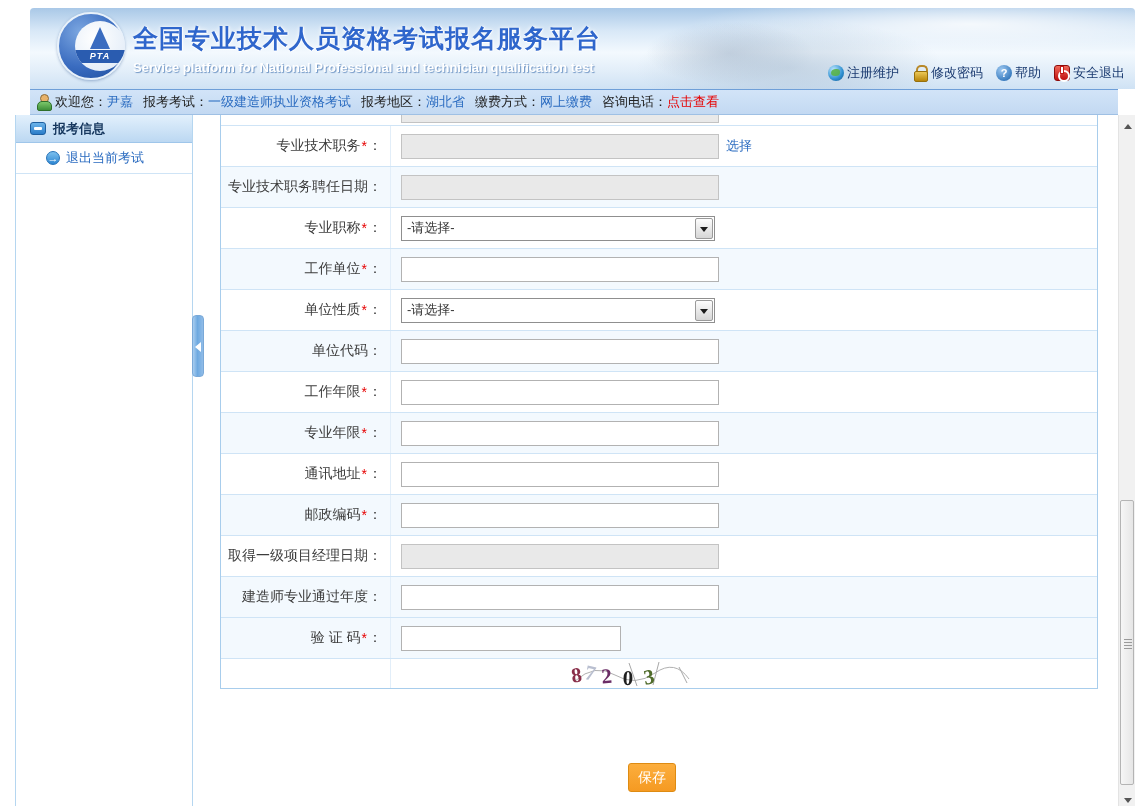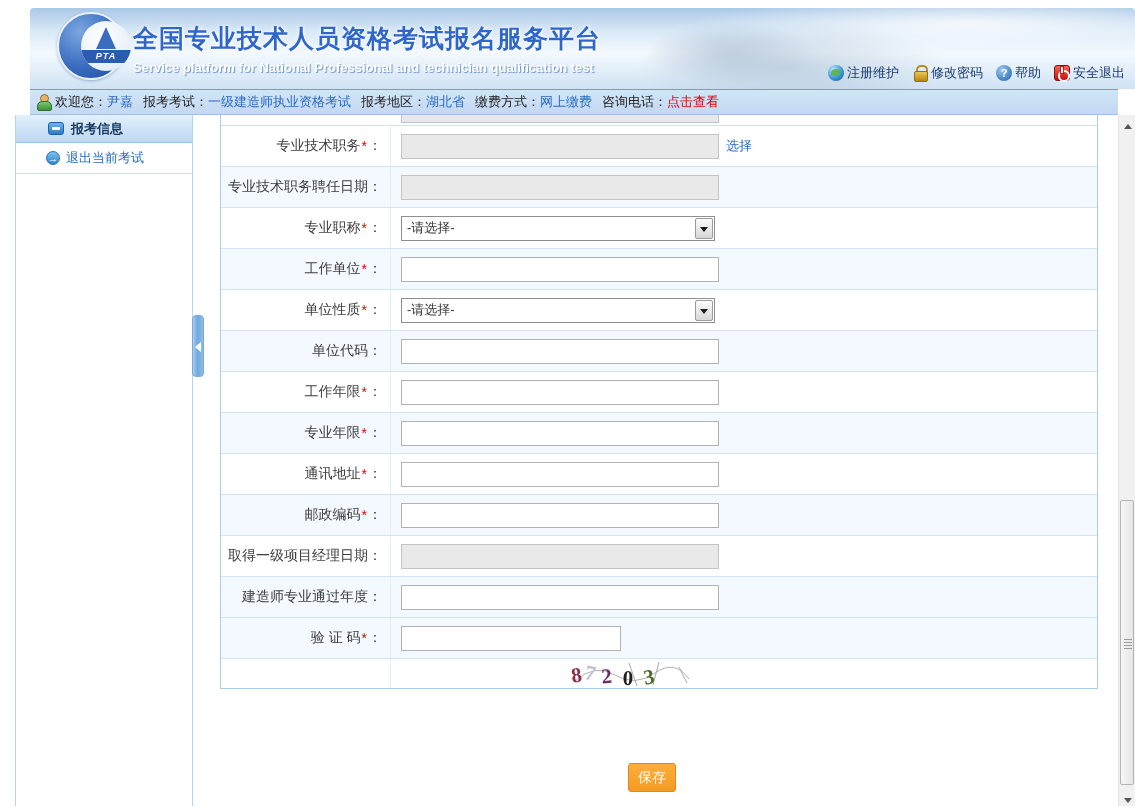--- a/index.html
+++ b/index.html
@@ -12,21 +12,21 @@
     background:
       radial-gradient(ellipse 220px 70px at 760px 60px, rgba(170,190,210,.55), rgba(170,190,210,0) 70%),
       radial-gradient(ellipse 120px 45px at 700px 45px, rgba(140,160,185,.4), rgba(140,160,185,0) 70%),
       radial-gradient(ellipse 400px 40px at 85% 20%, rgba(255,255,255,.8), rgba(255,255,255,0) 70%),
       linear-gradient(180deg,#a9c8e7 0%, #d8e8f7 28%, #f3f9fe 55%, #e2eef9 78%, #cfe2f4 100%);
     border-radius:4px 4px 0 0; }
   .logo { position:absolute; left:27px; top:4px; width:70px; height:70px; }
   .logo-circle { width:68px; height:68px; border-radius:50%;
     background:radial-gradient(circle at 32% 28%, #7ba6e0, #3a6cc0 55%, #1b4a9a);
     border:2px solid #e8f1fa; box-shadow:0 1px 3px rgba(40,80,140,.4); position:relative; }
-  .logo-inner { position:absolute; left:22px; top:7px; width:50px; height:50px; border-radius:50%;
+  .logo-inner { position:absolute; left:16px; top:7px; width:50px; height:50px; border-radius:50%;
     background:radial-gradient(circle at 40% 35%, #ffffff, #dce8f6); overflow:hidden; }
   .logo-tri { position:absolute; left:15px; top:6px; width:0; height:0;
     border-left:10px solid transparent; border-right:10px solid transparent;
     border-bottom:22px solid #3a6cc0; }
   .logo-band { position:absolute; left:0; right:0; bottom:8px; height:13px; background:#2a5cb0;
     color:#fff; font-size:9px; font-weight:bold; text-align:center; line-height:13px;
     letter-spacing:1px; font-style:italic; }
   .titles { position:absolute; left:103px; top:14px; }
   .main-title { font-size:25px; font-weight:bold; color:#2f66cc; letter-spacing:1px;
     text-shadow:0 1px 0 #fff, 1px 0 1px #fff, 0 0 4px rgba(255,255,255,.9);font-family:Liberation Serif, serif; }
@@ -60,21 +60,21 @@
   .person-icon { width:15px; height:16px; position:relative; margin-right:4px; }
   .person-icon::before { content:''; position:absolute; left:4px; top:0; width:7px; height:7px;
     border-radius:50%; background:#e8b26a; border:1px solid #8a6a3a; }
   .person-icon::after { content:''; position:absolute; left:1px; top:7px; width:13px; height:8px;
     border-radius:5px 5px 2px 2px; background:linear-gradient(#7cc86a,#3e8f3a); border:1px solid #2f6f2a; }
 
   
   .sidebar { position:absolute; left:15px; top:115px; width:178px; height:691px;
     background:#fff; border-left:1px solid #b5d6f0; border-right:1px solid #b5d6f0; }
   .sidebar-header { height:28px; background:linear-gradient(#e2f0fc,#bcd8f2);
-    border-bottom:1px solid #9fc6ea; display:flex; align-items:center; padding-left:32px;
+    border-bottom:1px solid #9fc6ea; display:flex; align-items:center; padding-left:14px;
     font-size:13px; color:#16375e; font-weight:bold; }
   .win-icon { width:16px; height:13px; background:linear-gradient(#6cb4ea,#2a7cc8);
     border:1px solid #1d5fa0; border-radius:3px; position:relative; margin-right:7px; }
   .win-icon::after { content:''; position:absolute; left:3px; top:4px; right:3px; height:3px;
     background:#fff; border-radius:1px; }
   .sidebar-item { height:31px; background:#fff; border-bottom:1px solid #cfe4f6;
     display:flex; align-items:center; padding-left:30px; font-size:13px; color:#2a6bc0; cursor:pointer; }
   .arrow-icon { width:14px; height:14px; border-radius:50%;
     background:linear-gradient(#7cc0ee,#2f87d2); border:1px solid #2572b8;
     color:#fff; margin-right:6px; position:relative; }

